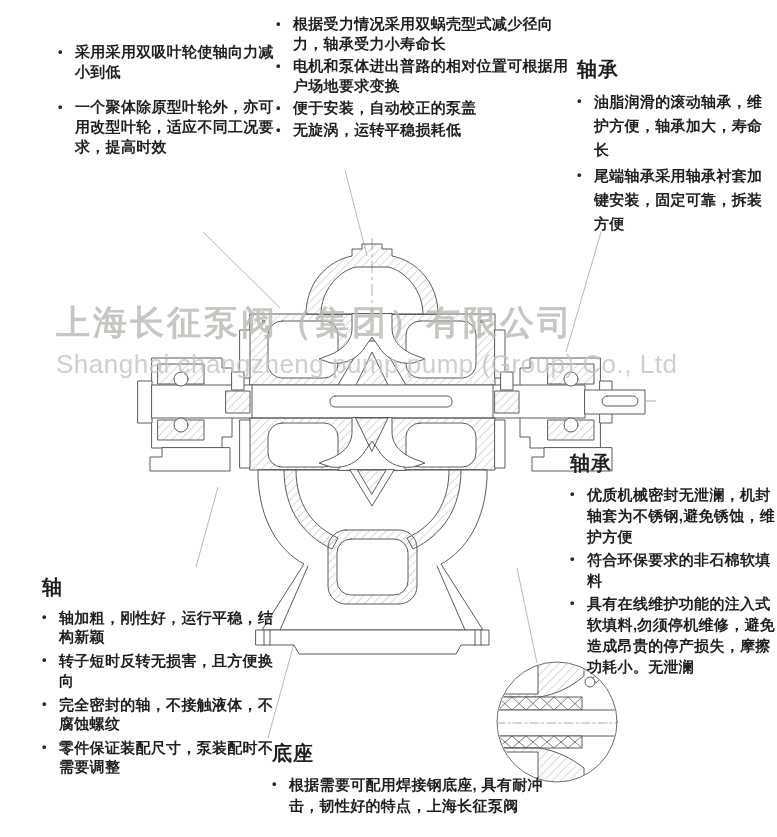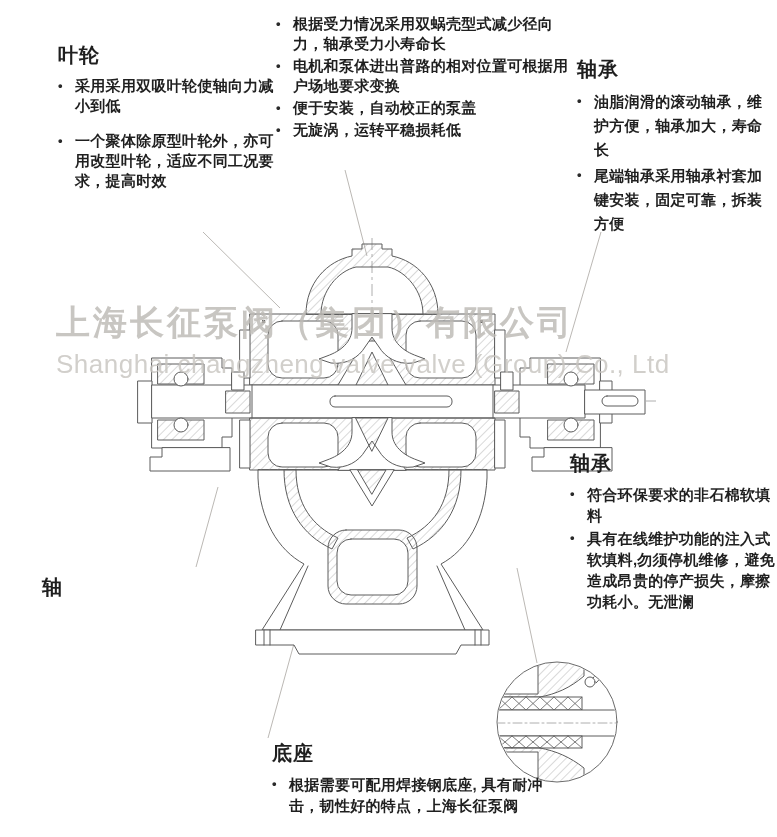--- a/index.html
+++ b/index.html
@@ -175,25 +175,24 @@
             <path d="M593,678 C601,669 608,665 620,661"></path>
             <path d="M596,683 C604,674 611,670 623,666"></path>
           </g>
         </g>
       </g>
     </g>
   </svg>
 
   <div class="watermark">
     <div class="wm-cn">上海长征泵阀（集团）有限公司</div>
-    <div class="wm-en">Shanghai changzheng valve valve (Group) Co., Ltd</div>
+    <div class="wm-en">Shanghai changzheng pump pump (Group) Co., Ltd</div>
   </div>
 
   <section class="annot" id="blk-impeller">
-    <h2>叶轮</h2>
     <ul>
       <li>
           <span>采用采用双吸叶轮使轴向力减小到低</span>
         </li>
       <li>
           <span>一个聚体除原型叶轮外，亦可用改型叶轮，适应不同工况要求，提高时效</span>
         </li>
     </ul>
   </section>
 
@@ -223,30 +222,47 @@
       <li>
           <span>尾端轴承采用轴承衬套加键安装，固定可靠，拆装方便</span>
         </li>
     </ul>
   </section>
 
   <section class="annot" id="blk-bearing-right">
     <h2>轴承</h2>
     <ul>
       <li>
+          <span>优质机械密封无泄澜，机封轴套为不锈钢,避免锈蚀，维护方便</span>
+        </li>
+      <li>
           <span>符合环保要求的非石棉软填料</span>
         </li>
       <li>
           <span>具有在线维护功能的注入式软填料,勿须停机维修，避免造成昂贵的停产损失，摩擦功耗小。无泄澜</span>
         </li>
     </ul>
   </section>
 
   <section class="annot" id="blk-shaft">
     <h2>轴</h2>
+    <ul>
+      <li>
+          <span>轴加粗，刚性好，运行平稳，结构新颖</span>
+        </li>
+      <li>
+          <span>转子短时反转无损害，且方便换向</span>
+        </li>
+      <li>
+          <span>完全密封的轴，不接触液体，不腐蚀螺纹</span>
+        </li>
+      <li>
+          <span>零件保证装配尺寸，泵装配时不需要调整</span>
+        </li>
+    </ul>
   </section>
 
   <section class="annot" id="blk-base">
     <h2>底座</h2>
     <ul>
       <li>
           <span>根据需要可配用焊接钢底座, 具有耐冲击，韧性好的特点，上海长征泵阀</span>
         </li>
     </ul>
   </section>

